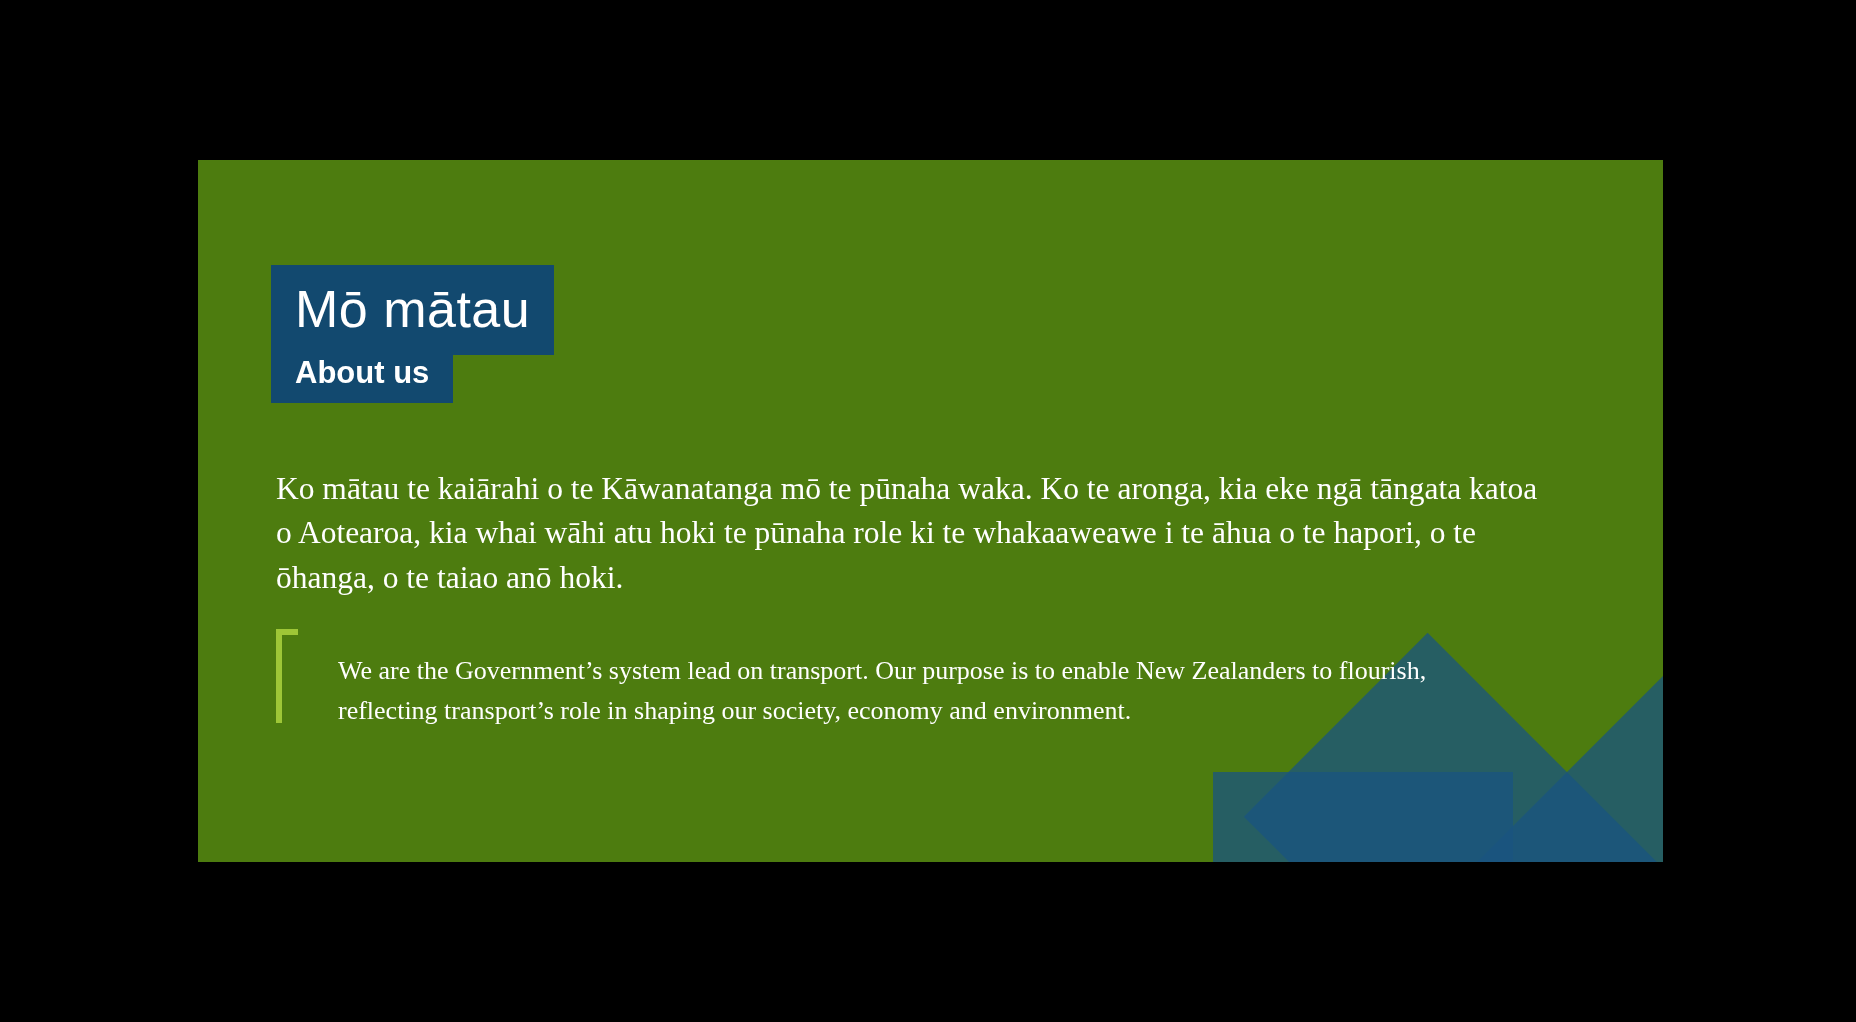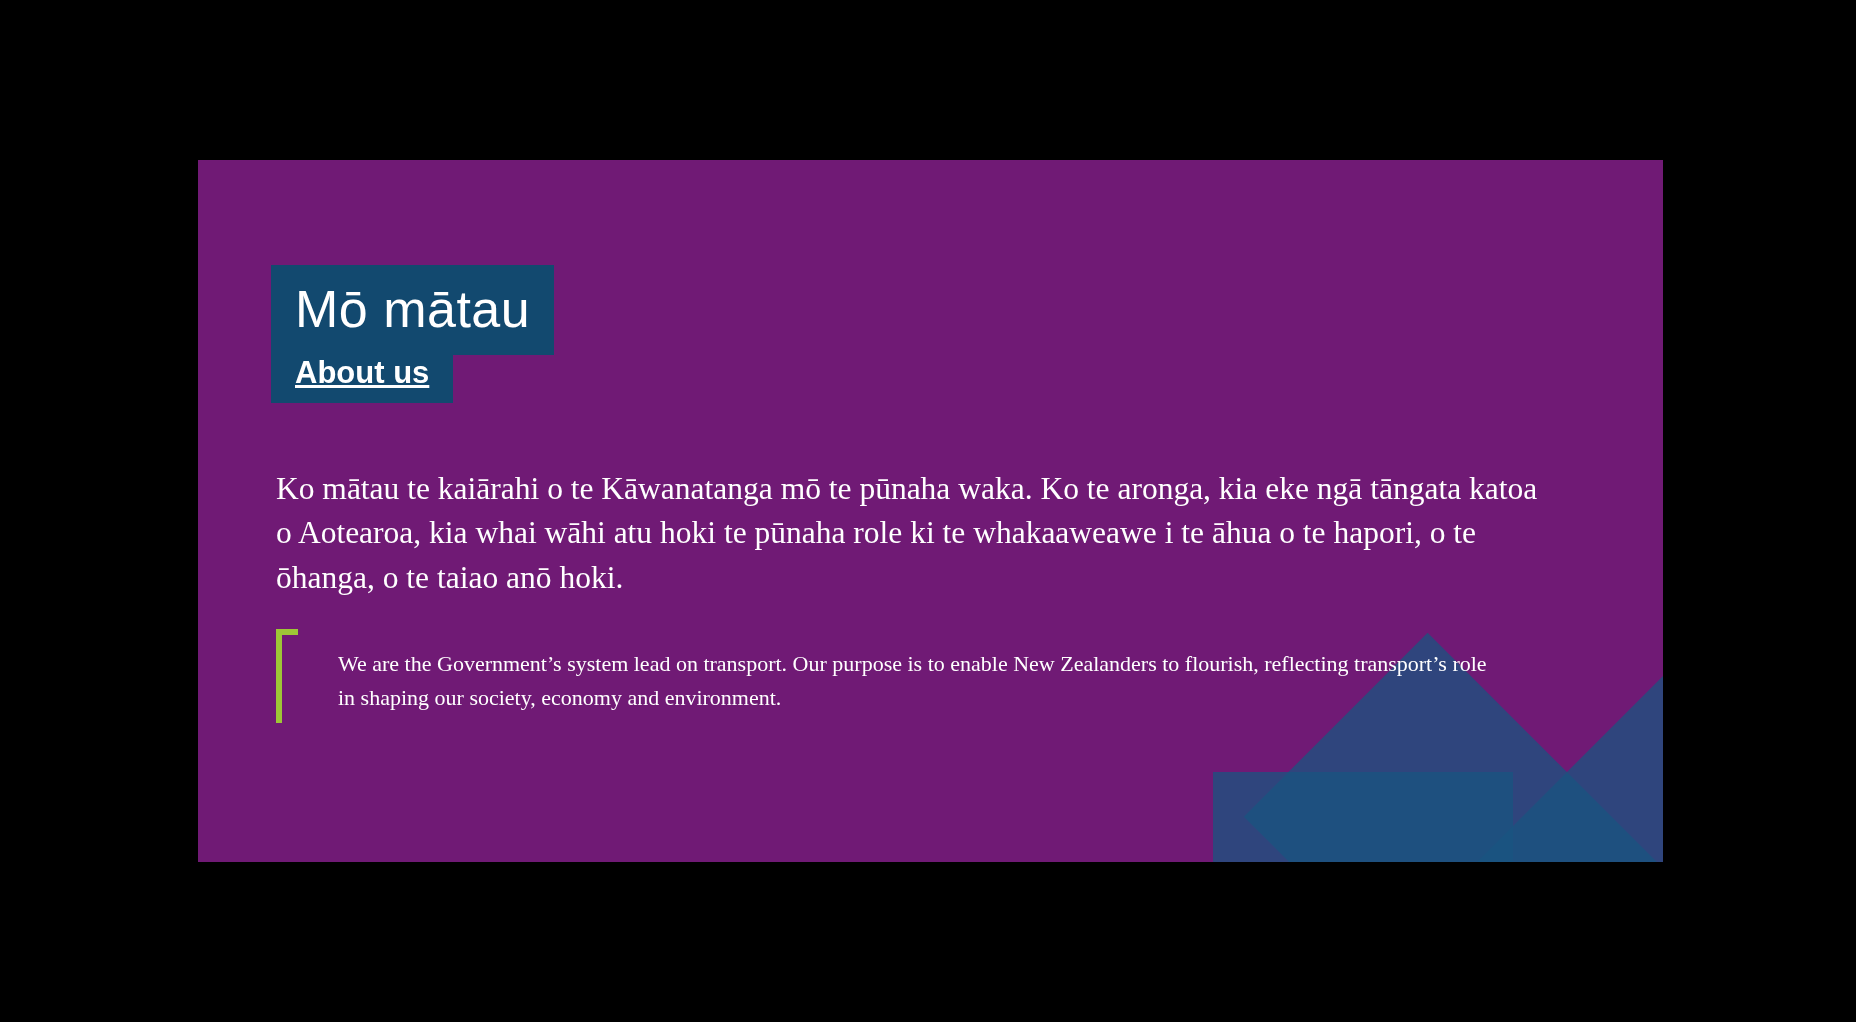--- a/index.html
+++ b/index.html
@@ -21,21 +21,21 @@
     background: #000000;
   }
 
   
   .hero {
     position: absolute;
     left: 198px;
     top: 160px;
     width: 1465px;
     height: 702px;
-    background: #701a75;
+    background: #4d7c0f;
     overflow: hidden;
   }
 
   
   .deco {
     position: absolute;
     background: #1a5480;
     opacity: 0.75;
     pointer-events: none;
   }
@@ -88,21 +88,20 @@
     position: absolute;
     left: 73px;
     top: 157px;
     background: #12496f;
     color: #ffffff;
     font-size: 31px;
     font-weight: bold;
     line-height: 1.0;
     padding: 14px 24px 15px 24px;
     white-space: nowrap;
-    text-decoration: underline;
   }
 
   
   .lead {
     position: absolute;
     left: 78px;
     top: 275px;
     width: 1265px;
     color: #ffffff;
     font-family: "Liberation Serif", serif;
@@ -124,21 +123,21 @@
     height: 94px;
     margin-top: 4px;
     border-left: 6px solid #9ec637;
     border-top: 6px solid #9ec637;
     box-sizing: border-box;
   }
   .quote-text {
     margin-left: 40px;
     color: #ffffff;
     font-family: "Liberation Serif", serif;
-    font-size: 22px;
+    font-size: 26px;
     line-height: 1.53;
   }
 </style>
 </head>
 <body>
 
 <div class="page">
 
   <section class="hero">
 

